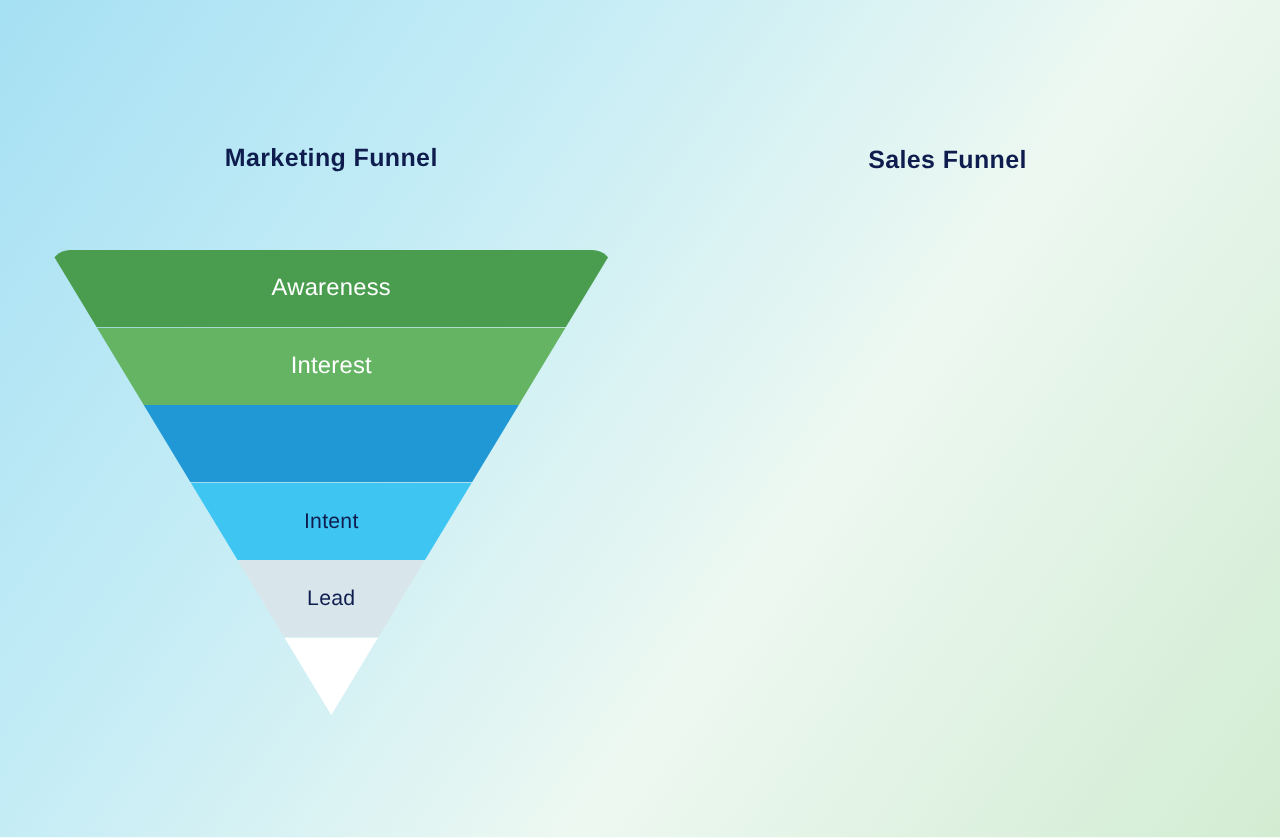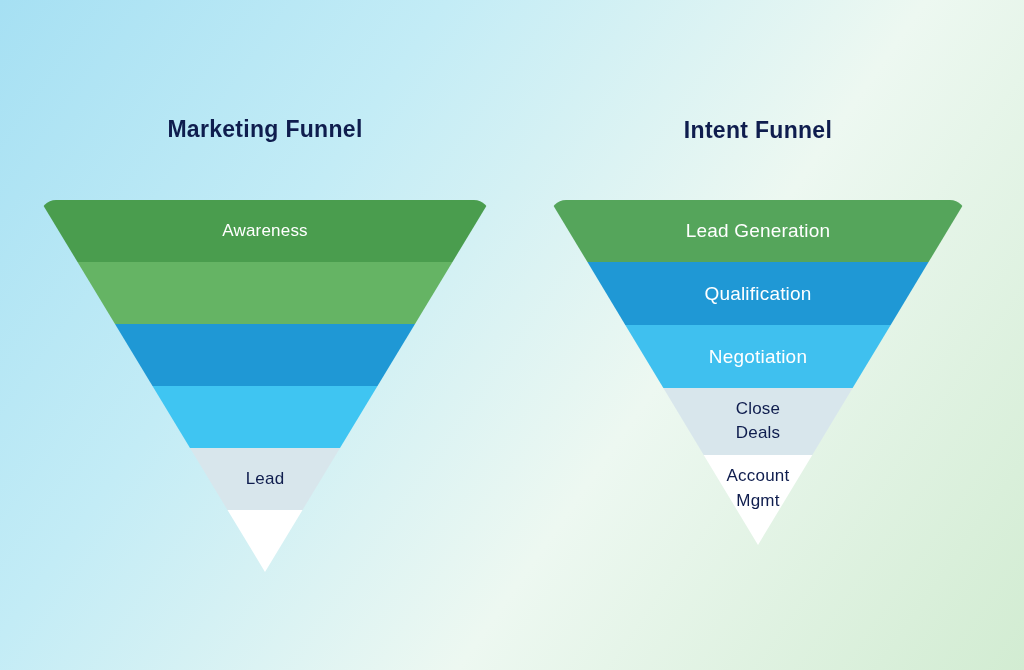--- a/index.html
+++ b/index.html
@@ -10,21 +10,21 @@
     position: relative;
     width: 1024px;
     height: 670px;
     overflow: hidden;
     font-family: "Liberation Sans", sans-serif;
     background: linear-gradient(125deg, #a6e0f3 0%, #c3ecf6 30%, #edf8f1 62%, #d2ecd2 100%);
   }
   .title {
     position: absolute;
     margin: 0;
-    font-size: 23px;
+    font-size: 20px;
     font-weight: 700;
     letter-spacing: 0.3px;
     color: #0f1d4e;
     text-align: center;
   }
   .title-left  { left: 40px;  top: 116px; width: 450px; }
   .title-right { left: 550px; top: 117px; width: 416px; }
 
   .funnel {
     position: absolute;
@@ -63,41 +63,29 @@
     font-size: 17px;
   }
 </style>
 </head>
 <body>
 
 <div class="canvas">
 
   <h1 class="title title-left">Marketing Funnel</h1>
 
-  <h1 class="title title-right">Intent Funnel</h1>
+  <h1 class="title title-right">Sales Funnel</h1>
 
   <div class="funnel funnel-left">
       <div class="seg" style="top: 0%; height: 16.67%; background: rgb(74, 157, 78); clip-path: polygon(0% 0px, 100% 0px, 91.665% 100%, 8.335% 100%);"></div>
       <div class="seg" style="top: 16.67%; height: 16.66%; background: rgb(101, 180, 100); clip-path: polygon(8.335% 0px, 91.665% 0px, 83.335% 100%, 16.665% 100%);"></div>
       <div class="seg" style="top: 33.33%; height: 16.67%; background: rgb(31, 152, 213); clip-path: polygon(16.665% 0px, 83.335% 0px, 75% 100%, 25% 100%);"></div>
       <div class="seg" style="top: 50%; height: 16.67%; background: rgb(63, 197, 242); clip-path: polygon(25% 0px, 75% 0px, 66.665% 100%, 33.335% 100%);"></div>
       <div class="seg" style="top: 66.67%; height: 16.66%; background: rgb(216, 230, 236); clip-path: polygon(33.335% 0px, 66.665% 0px, 58.335% 100%, 41.665% 100%);"></div>
       <div class="seg" style="top: 83.33%; height: 16.67%; background: rgb(255, 255, 255); clip-path: polygon(41.665% 0px, 58.335% 0px, 50% 100%, 50% 100%);"></div>
       <div class="seg-label" style="top: 0%; height: 16.67%; color: rgb(255, 255, 255);">Awareness</div>
+      <div class="seg-label" style="top: 16.67%; height: 16.66%; color: rgb(255, 255, 255);">Interest</div>
+      <div class="seg-label" style="top: 50%; height: 16.67%; color: rgb(15, 29, 78);">Intent</div>
       <div class="seg-label" style="top: 66.67%; height: 16.66%; color: rgb(15, 29, 78);">Lead</div>
     </div>
 
-  <div class="funnel funnel-right">
-      <div class="seg" style="top: 0%; height: 18%; background: rgb(85, 165, 91); clip-path: polygon(0% 0px, 100% 0px, 91% 100%, 9% 100%);"></div>
-      <div class="seg" style="top: 18%; height: 18.2%; background: rgb(31, 152, 213); clip-path: polygon(9% 0px, 91% 0px, 81.9% 100%, 18.1% 100%);"></div>
-      <div class="seg" style="top: 36.2%; height: 18.3%; background: rgb(63, 192, 239); clip-path: polygon(18.1% 0px, 81.9% 0px, 72.75% 100%, 27.25% 100%);"></div>
-      <div class="seg" style="top: 54.5%; height: 19.4%; background: rgb(216, 230, 236); clip-path: polygon(27.25% 0px, 72.75% 0px, 63.05% 100%, 36.95% 100%);"></div>
-      <div class="seg" style="top: 73.9%; height: 26.1%; background: rgb(255, 255, 255); clip-path: polygon(36.95% 0px, 63.05% 0px, 50% 100%, 50% 100%);"></div>
-      <div class="seg-label" style="top: 0%; height: 18%; color: rgb(255, 255, 255);">Lead Generation</div>
-      <div class="seg-label" style="top: 18%; height: 18.2%; color: rgb(255, 255, 255);">Qualification</div>
-      <div class="seg-label" style="top: 36.2%; height: 18.3%; color: rgb(255, 255, 255);">Negotiation</div>
-      <div class="seg-label" style="top: 54.5%; height: 19.4%; color: rgb(15, 29, 78);">Close
-Deals</div>
-      <div class="seg-label tip" style="top: 73.9%; height: 26.1%; color: rgb(15, 29, 78);">Account
-Mgmt</div>
-    </div>
 
 </div>
 
 </body></html>

